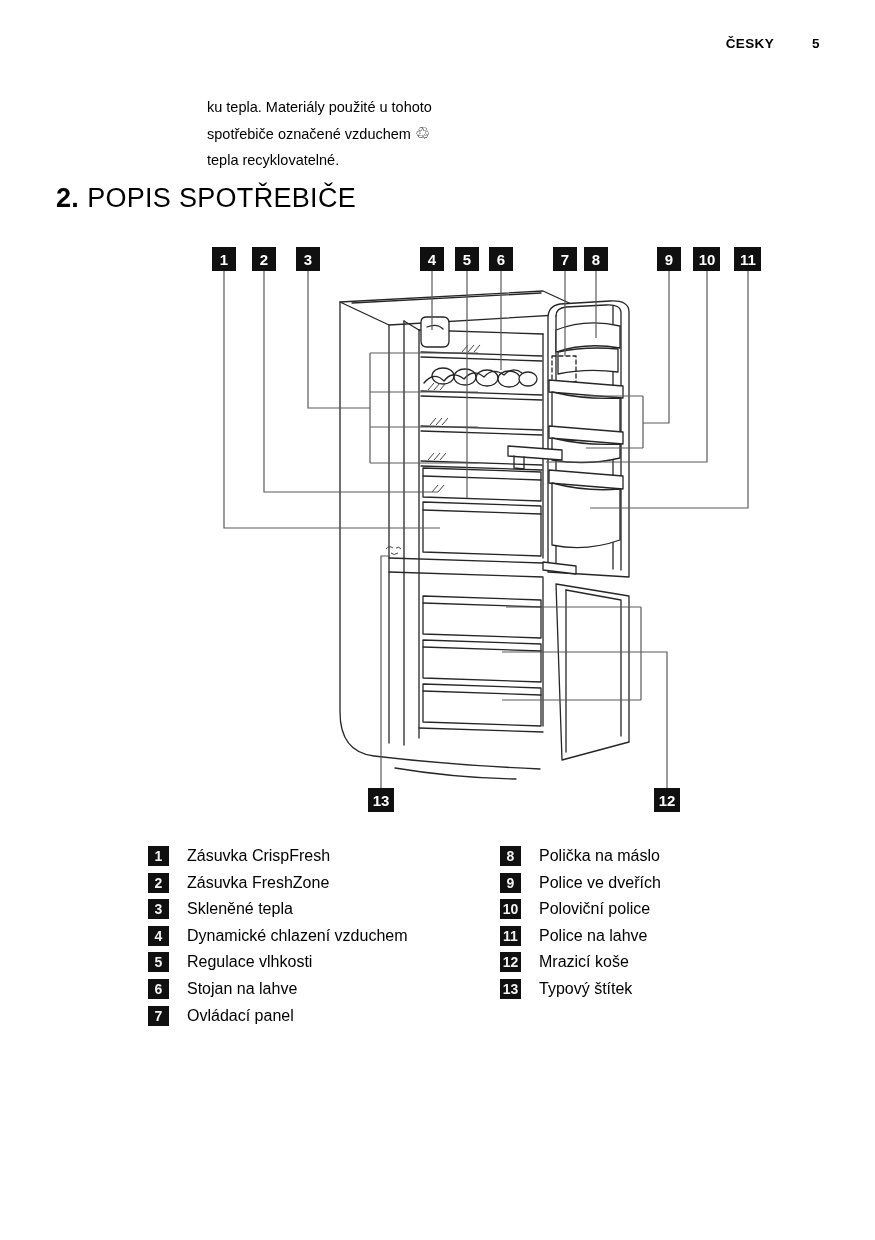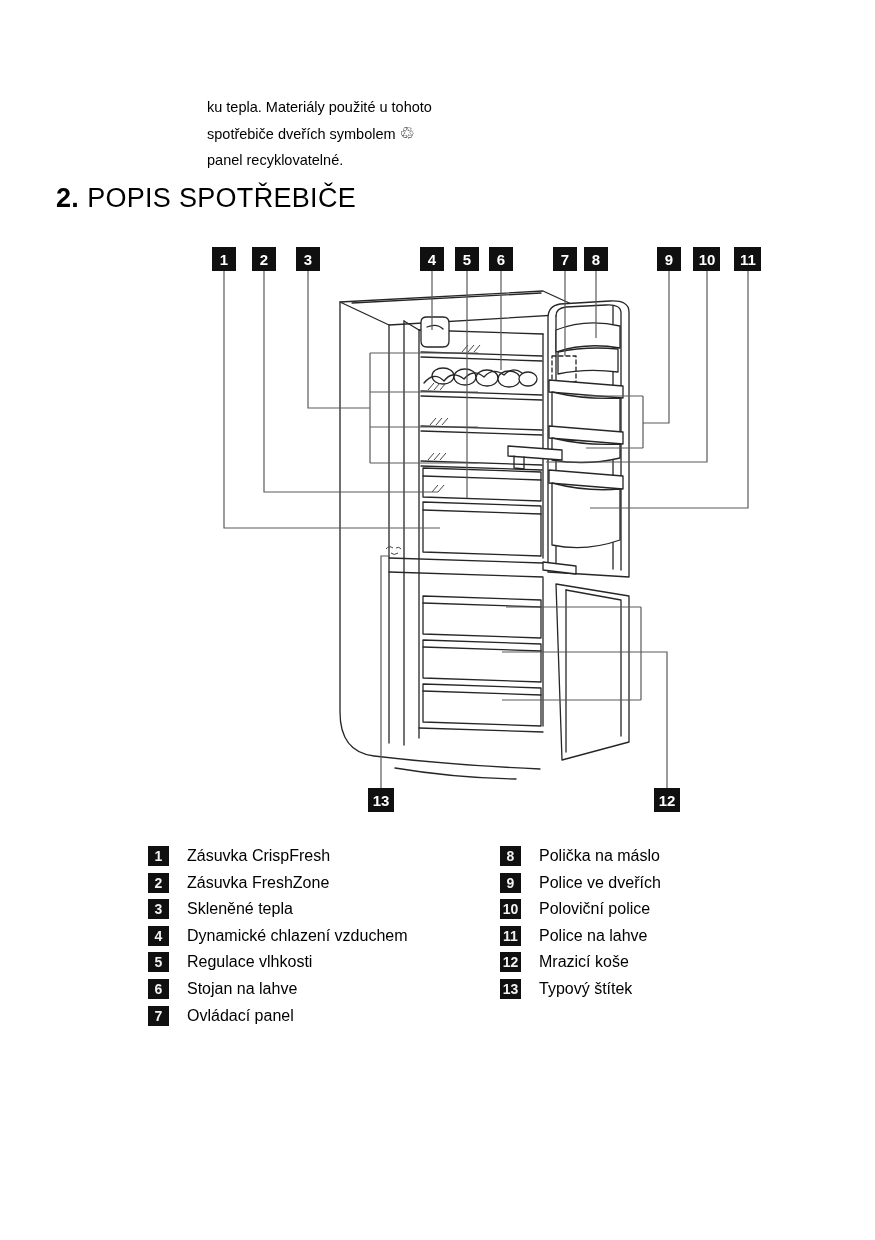--- a/index.html
+++ b/index.html
@@ -26,26 +26,30 @@
   .lrow{display:flex;align-items:center;height:20px;margin-bottom:6.6px;}
   .lnum{width:21px;height:20px;background:#101010;color:#f2f2f2;font-size:14px;font-weight:bold;
         display:flex;align-items:center;justify-content:center;flex:0 0 21px;}
   .llab{margin-left:18px;font-size:16px;white-space:nowrap;}
 </style>
 </head>
 <body>
 
 <div class="page">
 
+  <div class="hdr">
+    <span>ČESKY</span>
+    <span class="pgnum">5</span>
+  </div>
 
   <div class="intro">
     <span>ku tepla. Materiály použité u tohoto</span><br>
-    <span>spotřebiče dveřích symbolem</span>
+    <span>spotřebiče označené vzduchem</span>
     <span class="sym">♲</span><br>
-    <span>panel recyklovatelné.</span>
+    <span>tepla recyklovatelné.</span>
   </div>
 
   <h1 class="sect"><b>2.</b><span>POPIS SPOTŘEBIČE</span></h1>
 
   <svg class="diag" viewBox="0 0 875 1240">
 
     <g>
 
       <path class="art" d="M340,302 L543,291 L591,313 L389,325 Z"></path>
       <path class="art" d="M352,303 L541,293"></path>

